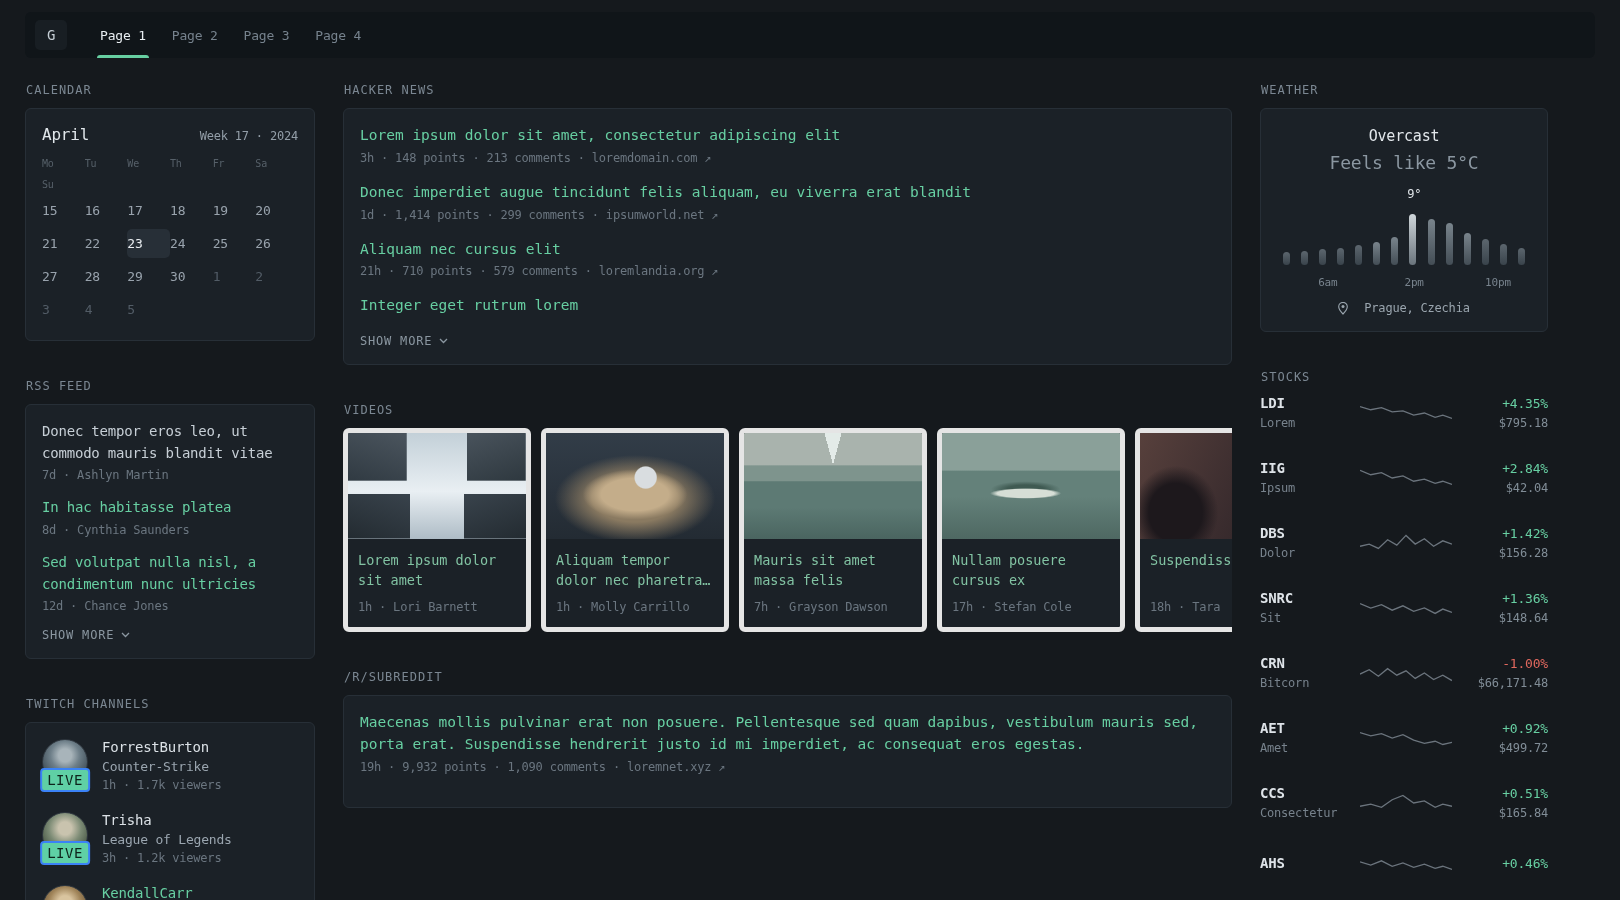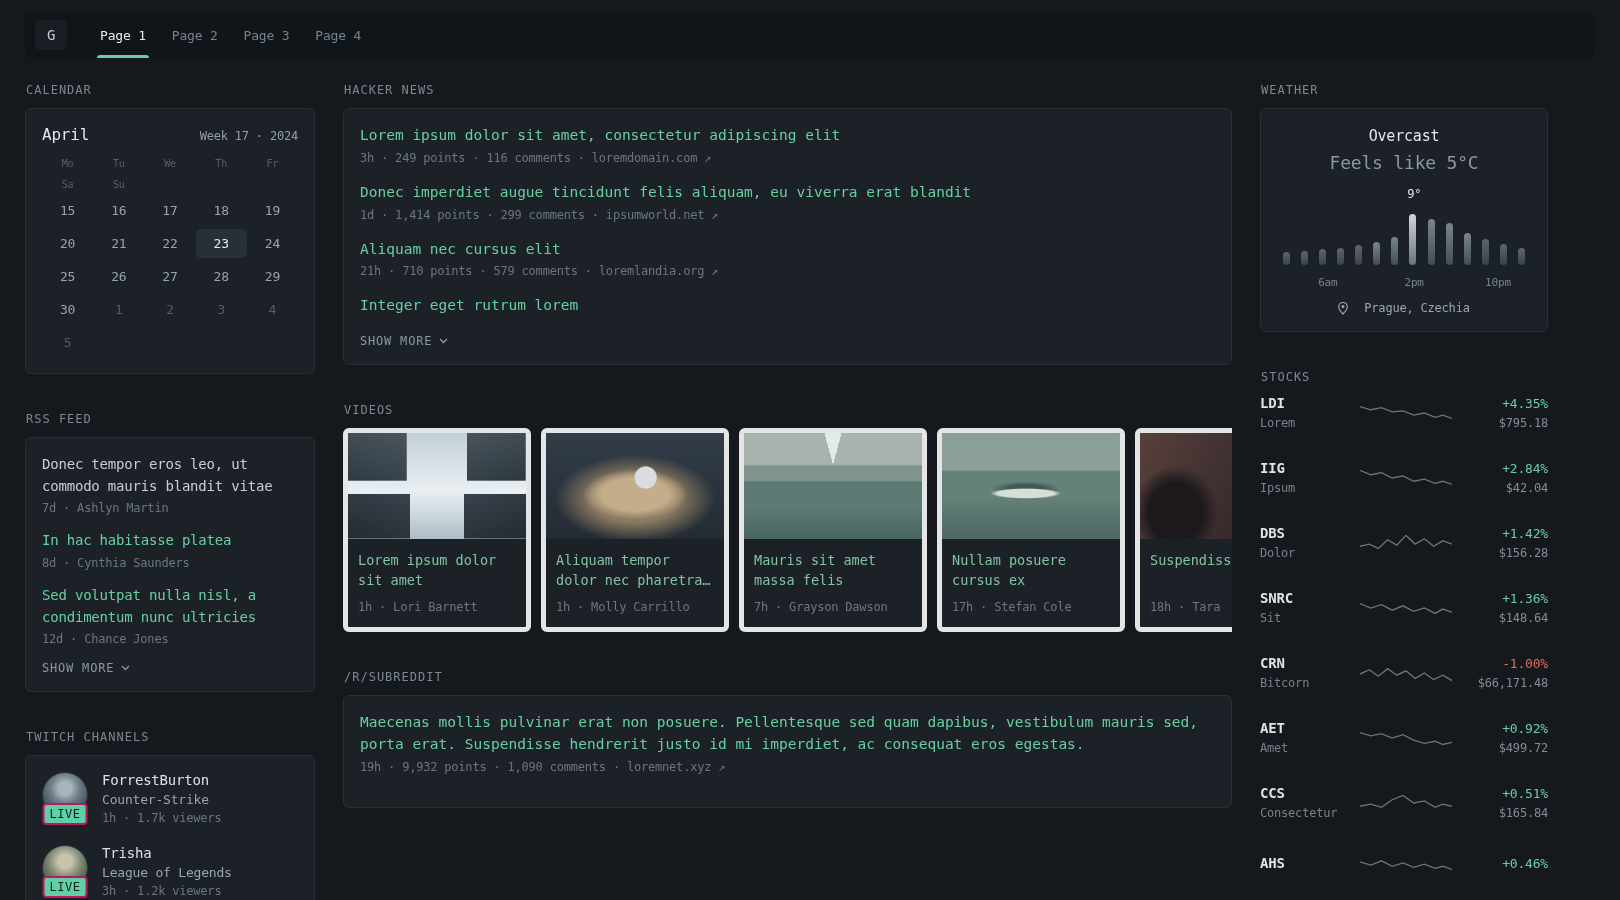--- a/index.html
+++ b/index.html
@@ -72,21 +72,21 @@
     display:flex; align-items:center; gap:7px;
     background:none; border:none; cursor:pointer;
     color:#8b97a1; font-size:12px; letter-spacing:0.8px;
     margin-top:4px; padding:0;
   }
 
   
   .cal-head { display:flex; justify-content:space-between; align-items:baseline; margin-bottom:14px; }
   .cal-month { font-size:16px; color:#e0e6ea; }
   .cal-meta  { font-size:12px; color:#939ea8; }
-  .cal-grid  { display:grid; grid-template-columns:repeat(5,1fr); text-align:center; row-gap:4px; }
+  .cal-grid  { display:grid; grid-template-columns:repeat(6,1fr); text-align:left; row-gap:4px; }
   .dow { font-size:10px; color:#566069; padding-bottom:6px; }
   .day { font-size:13px; color:#99a3ad; padding:7px 0; border-radius:5px; }
   .day.selected { background:#272f37; color:#e9edf1; }
   .day.dim { color:#525c66; }
 
   
   .feed-item { margin-bottom:15px; }
   .feed-title {
     display:block; font-size:14px; line-height:1.55;
     color:#c7cfd6; text-decoration:none; cursor:pointer;
@@ -101,23 +101,23 @@
   
   .channel { display:flex; gap:14px; margin-bottom:20px; }
   .avatar-wrap { position:relative; flex:0 0 46px; width:46px; height:46px; }
   .avatar { display:block; width:46px; height:46px; border-radius:50%; border:1px solid #2e363e; cursor:pointer; }
   .avatar-slate { background:radial-gradient(circle at 50% 35%, #a8b4ba 0 18%, #6e7f89 40%, #3c4a54 75%, #2b353e); }
   .avatar-green { background:radial-gradient(circle at 50% 35%, #c9c3ae 0 18%, #7b8a74 45%, #42503f 78%, #303b2f); }
   .avatar-tan   { background:radial-gradient(circle at 50% 38%, #d9c49f 0 20%, #a08459 45%, #5c4a33 78%, #3e3327); }
   .live-badge {
     position:absolute; left:50%; bottom:-7px; transform:translateX(-50%);
     background:#5fd0a5; color:#0e231b;
-    font-size:12px; letter-spacing:0.5px;
+    font-size:14px; letter-spacing:0.5px;
     padding:2px 5px; border-radius:4px;
-    border:2px solid #be185d;
+    border:2px solid #3b82f6;
   }
   .live-badge:empty { display:none; }
   .channel-name { font-size:14px; color:#dbe1e6; cursor:pointer; }
   .channel-name.accent { color:#67cfa2; }
   .channel-game { font-size:13px; color:#9aa5af; margin-top:4px; cursor:pointer; }
   .channel-game:empty { display:none; }
 
   
   .video-row { display:flex; gap:10px; overflow:hidden; }
   .video-card {
@@ -335,21 +335,21 @@
 
   <div class="col-mid">
 
     <section class="widget">
       <h2 class="widget-title">HACKER NEWS</h2>
       <div class="card">
         <div>
 
             <article class="post-item">
               <a class="post-title">Lorem ipsum dolor sit amet, consectetur adipiscing elit</a>
-              <div class="meta">3h · 249 points · 116 comments · loremdomain.com ↗</div>
+              <div class="meta">3h · 148 points · 213 comments · loremdomain.com ↗</div>
             </article>
 
             <article class="post-item">
               <a class="post-title">Donec imperdiet augue tincidunt felis aliquam, eu viverra erat blandit</a>
               <div class="meta">1d · 1,414 points · 299 comments · ipsumworld.net ↗</div>
             </article>
 
             <article class="post-item">
               <a class="post-title">Aliquam nec cursus elit</a>
               <div class="meta">21h · 710 points · 579 comments · loremlandia.org ↗</div>

